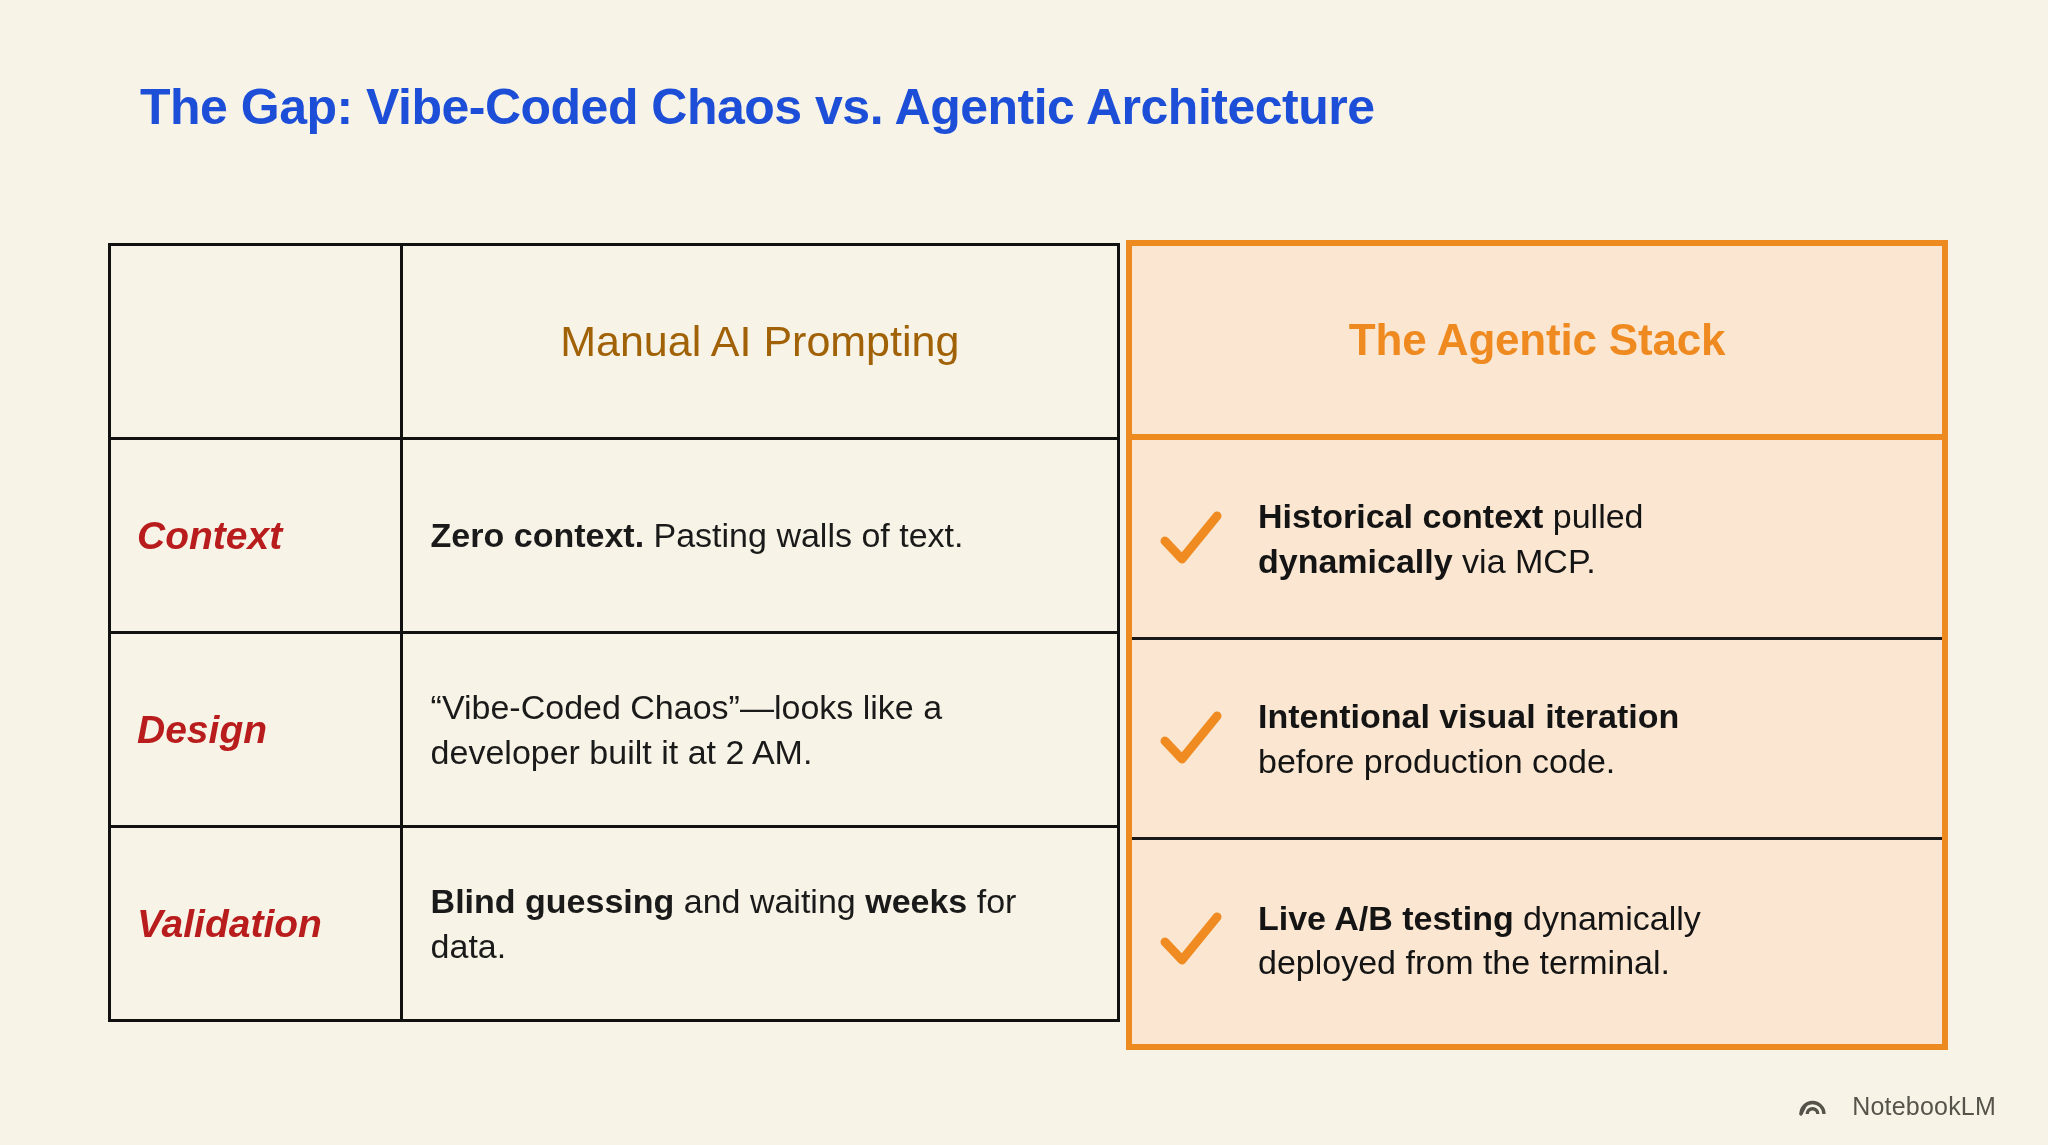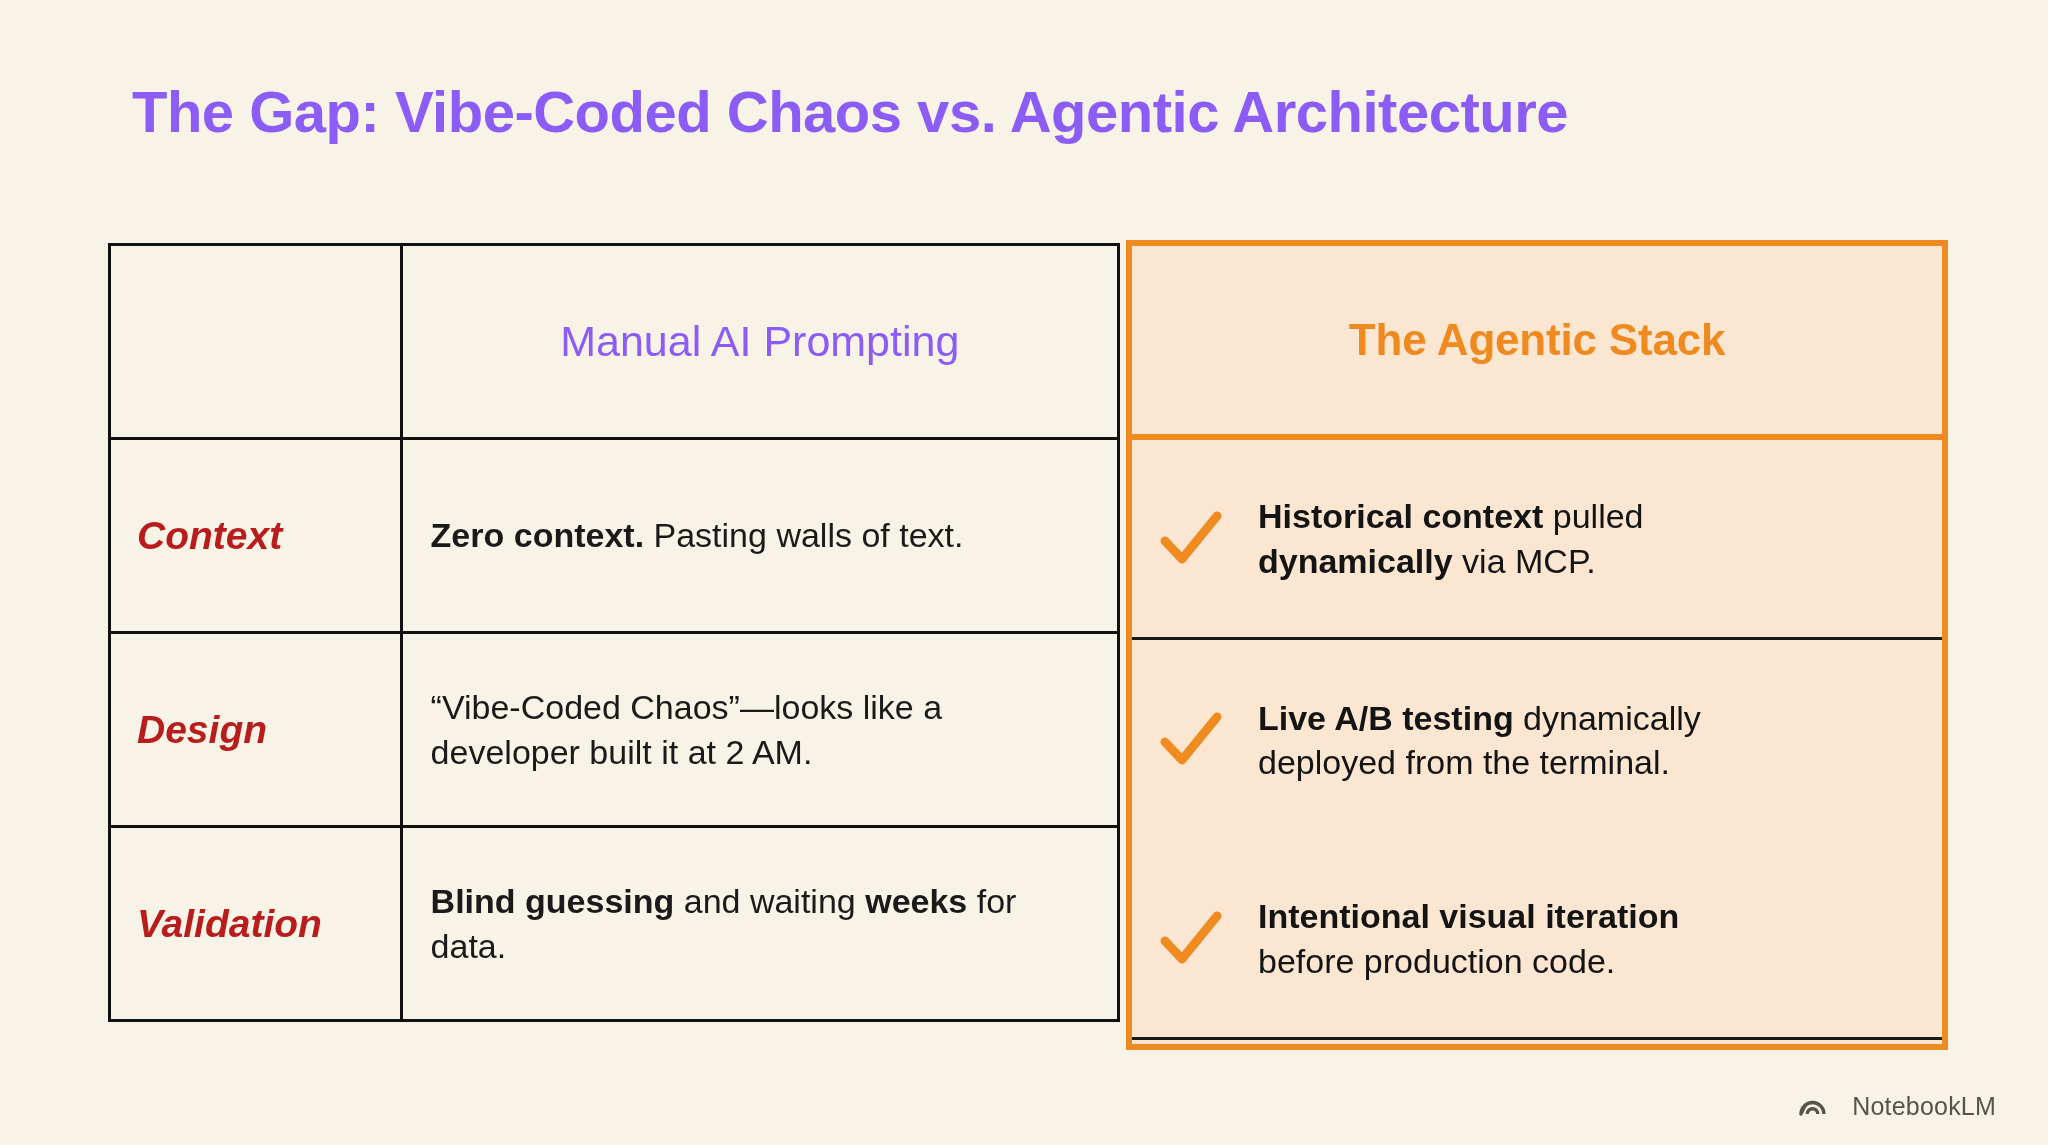--- a/index.html
+++ b/index.html
@@ -13,26 +13,26 @@
   body {
     background: #f7f3e6;
     font-family: "Liberation Sans", sans-serif;
     color: #111111;
     position: relative;
   }
 
   
   #slide-title {
     position: absolute;
-    left: 132px;
+    left: 140px;
     top: 78px;
-    font-size: 58px;
+    font-size: 50px;
     font-weight: bold;
     letter-spacing: -0.5px;
-    color: #8b5cf6;
+    color: #1d4ed8;
     white-space: nowrap;
   }
 
   
   #comparison-table {
     position: absolute;
     left: 108px;
     top: 243px;
     width: 1012px;          
     border-collapse: collapse;
@@ -49,21 +49,21 @@
 
   
   .row-head td { height: 194px; }
   .row-body td { height: 194px; }
 
   
   .manual-head {
     text-align: center;
     font-size: 43px;
     font-weight: normal;
-    color: #8b5cf6;
+    color: #a16207;
   }
 
   .row-label {
     padding-left: 26px;
     font-size: 39px;
     font-weight: bold;
     color: #b91c1c;
     font-style: italic;
   }
 
@@ -193,41 +193,41 @@
       <svg width="62" height="56" viewBox="0 0 62 56" aria-hidden="true">
         <path d="M5 30 L22 48 L57 5" fill="none" stroke="#ef8b21" stroke-width="9" stroke-linecap="round" stroke-linejoin="round"></path>
       </svg>
     </span>
     <span class="agentic-text">
       <b>Historical context</b><span> pulled</span><br>
       <b>dynamically</b><span> via MCP.</span>
     </span>
   </div>
 
+  <div class="agentic-row">
+    <span class="check-icon">
+      <svg width="62" height="56" viewBox="0 0 62 56" aria-hidden="true">
+        <path d="M5 30 L22 48 L57 5" fill="none" stroke="#ef8b21" stroke-width="9" stroke-linecap="round" stroke-linejoin="round"></path>
+      </svg>
+    </span>
+    <span class="agentic-text">
+      <b>Intentional visual iteration</b><span></span><br>
+      <b></b><span>before production code.</span>
+    </span>
+  </div>
+
   <div class="agentic-row last">
     <span class="check-icon">
       <svg width="62" height="56" viewBox="0 0 62 56" aria-hidden="true">
         <path d="M5 30 L22 48 L57 5" fill="none" stroke="#ef8b21" stroke-width="9" stroke-linecap="round" stroke-linejoin="round"></path>
       </svg>
     </span>
     <span class="agentic-text">
       <b>Live A/B testing</b><span> dynamically</span><br>
       <b></b><span>deployed from the terminal.</span>
-    </span>
-  </div>
-
-  <div class="agentic-row">
-    <span class="check-icon">
-      <svg width="62" height="56" viewBox="0 0 62 56" aria-hidden="true">
-        <path d="M5 30 L22 48 L57 5" fill="none" stroke="#ef8b21" stroke-width="9" stroke-linecap="round" stroke-linejoin="round"></path>
-      </svg>
-    </span>
-    <span class="agentic-text">
-      <b>Intentional visual iteration</b><span></span><br>
-      <b></b><span>before production code.</span>
     </span>
   </div>
 
 </div>
 
 <div id="notebooklm-watermark">
   <span>
     <svg width="27" height="24" viewBox="0 0 27 24" aria-hidden="true">
       <path d="M2 21 A11.5 11.5 0 0 1 25 21" fill="none" stroke="#33302a" stroke-width="3.4"></path>
       <path d="M8.2 21 A5.3 5.3 0 0 1 18.8 21" fill="none" stroke="#33302a" stroke-width="3.4"></path>

